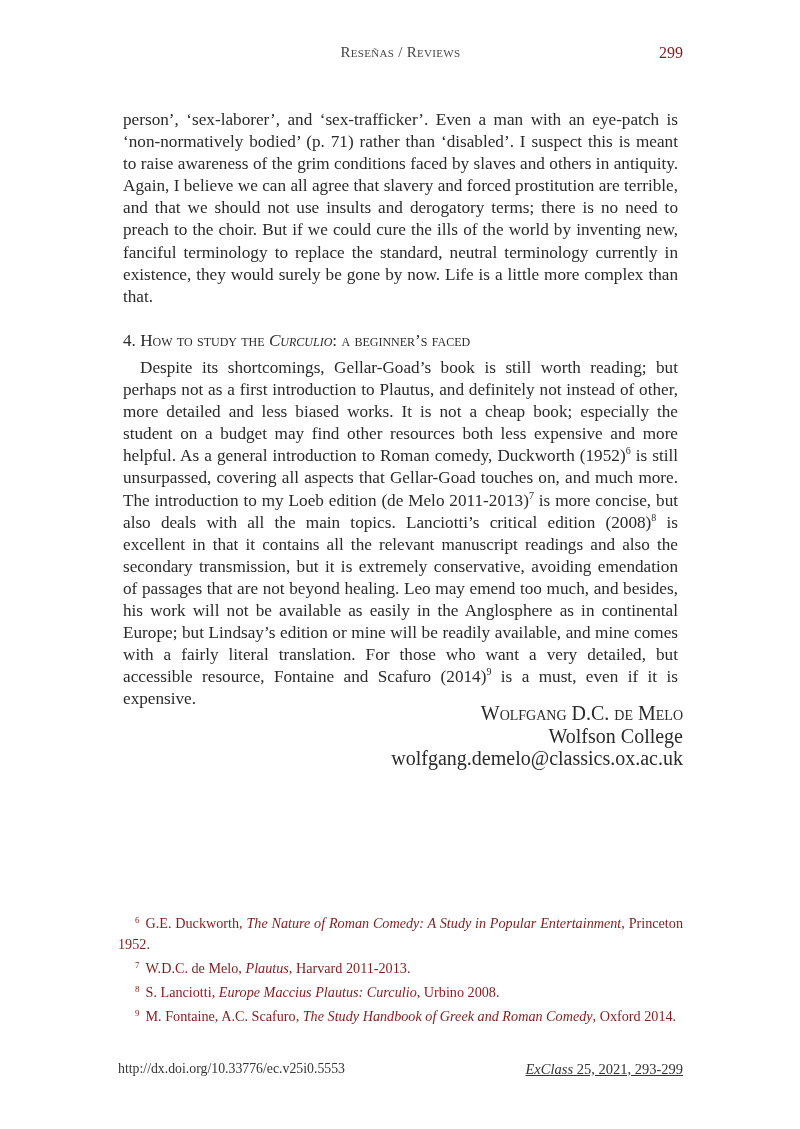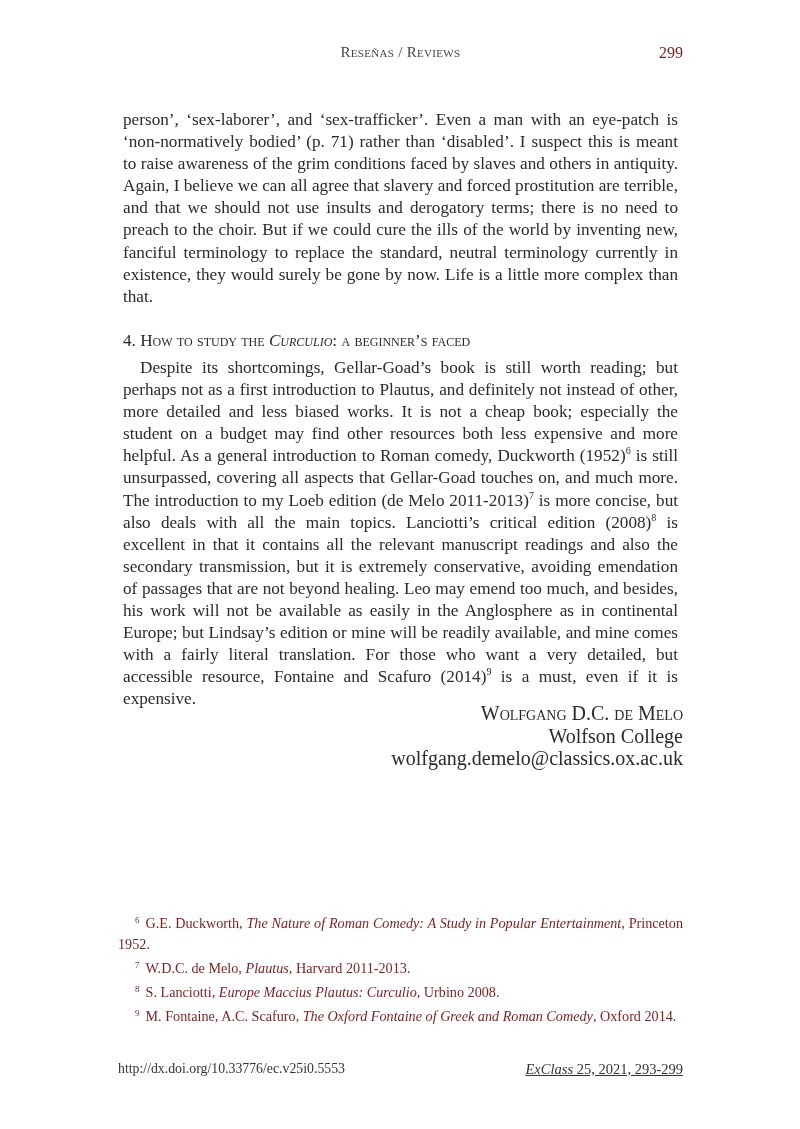--- a/index.html
+++ b/index.html
@@ -67,19 +67,19 @@
 <div class="signature">
   <div class="name">Wolfgang D.C. de Melo</div>
   <div>Wolfson College</div>
   <div>wolfgang.demelo@classics.ox.ac.uk</div>
 </div>
 
 <div class="footnotes">
   <p><span class="fn-num">6</span><span>G.E. Duckworth, </span><i>The Nature of Roman Comedy: A Study in Popular Entertainment</i><span>, Princeton 1952.</span></p>
   <p><span class="fn-num">7</span><span>W.D.C. de Melo, </span><i>Plautus</i><span>, Harvard 2011-2013.</span></p>
   <p><span class="fn-num">8</span><span>S. Lanciotti, </span><i>Europe Maccius Plautus: Curculio</i><span>, Urbino 2008.</span></p>
-  <p><span class="fn-num">9</span><span>M. Fontaine, A.C. Scafuro, </span><i>The Oxford Fontaine of Greek and Roman Comedy</i><span>, Oxford 2014.</span></p>
+  <p><span class="fn-num">9</span><span>M. Fontaine, A.C. Scafuro, </span><i>The Study Handbook of Greek and Roman Comedy</i><span>, Oxford 2014.</span></p>
 </div>
 
 <div class="page-footer">
   <span class="doi">http://dx.doi.org/10.33776/ec.v25i0.5553</span>
   <span class="cite"><i>ExClass</i><span> 25, 2021, 293-299</span></span>
 </div>
 
 </body></html>

